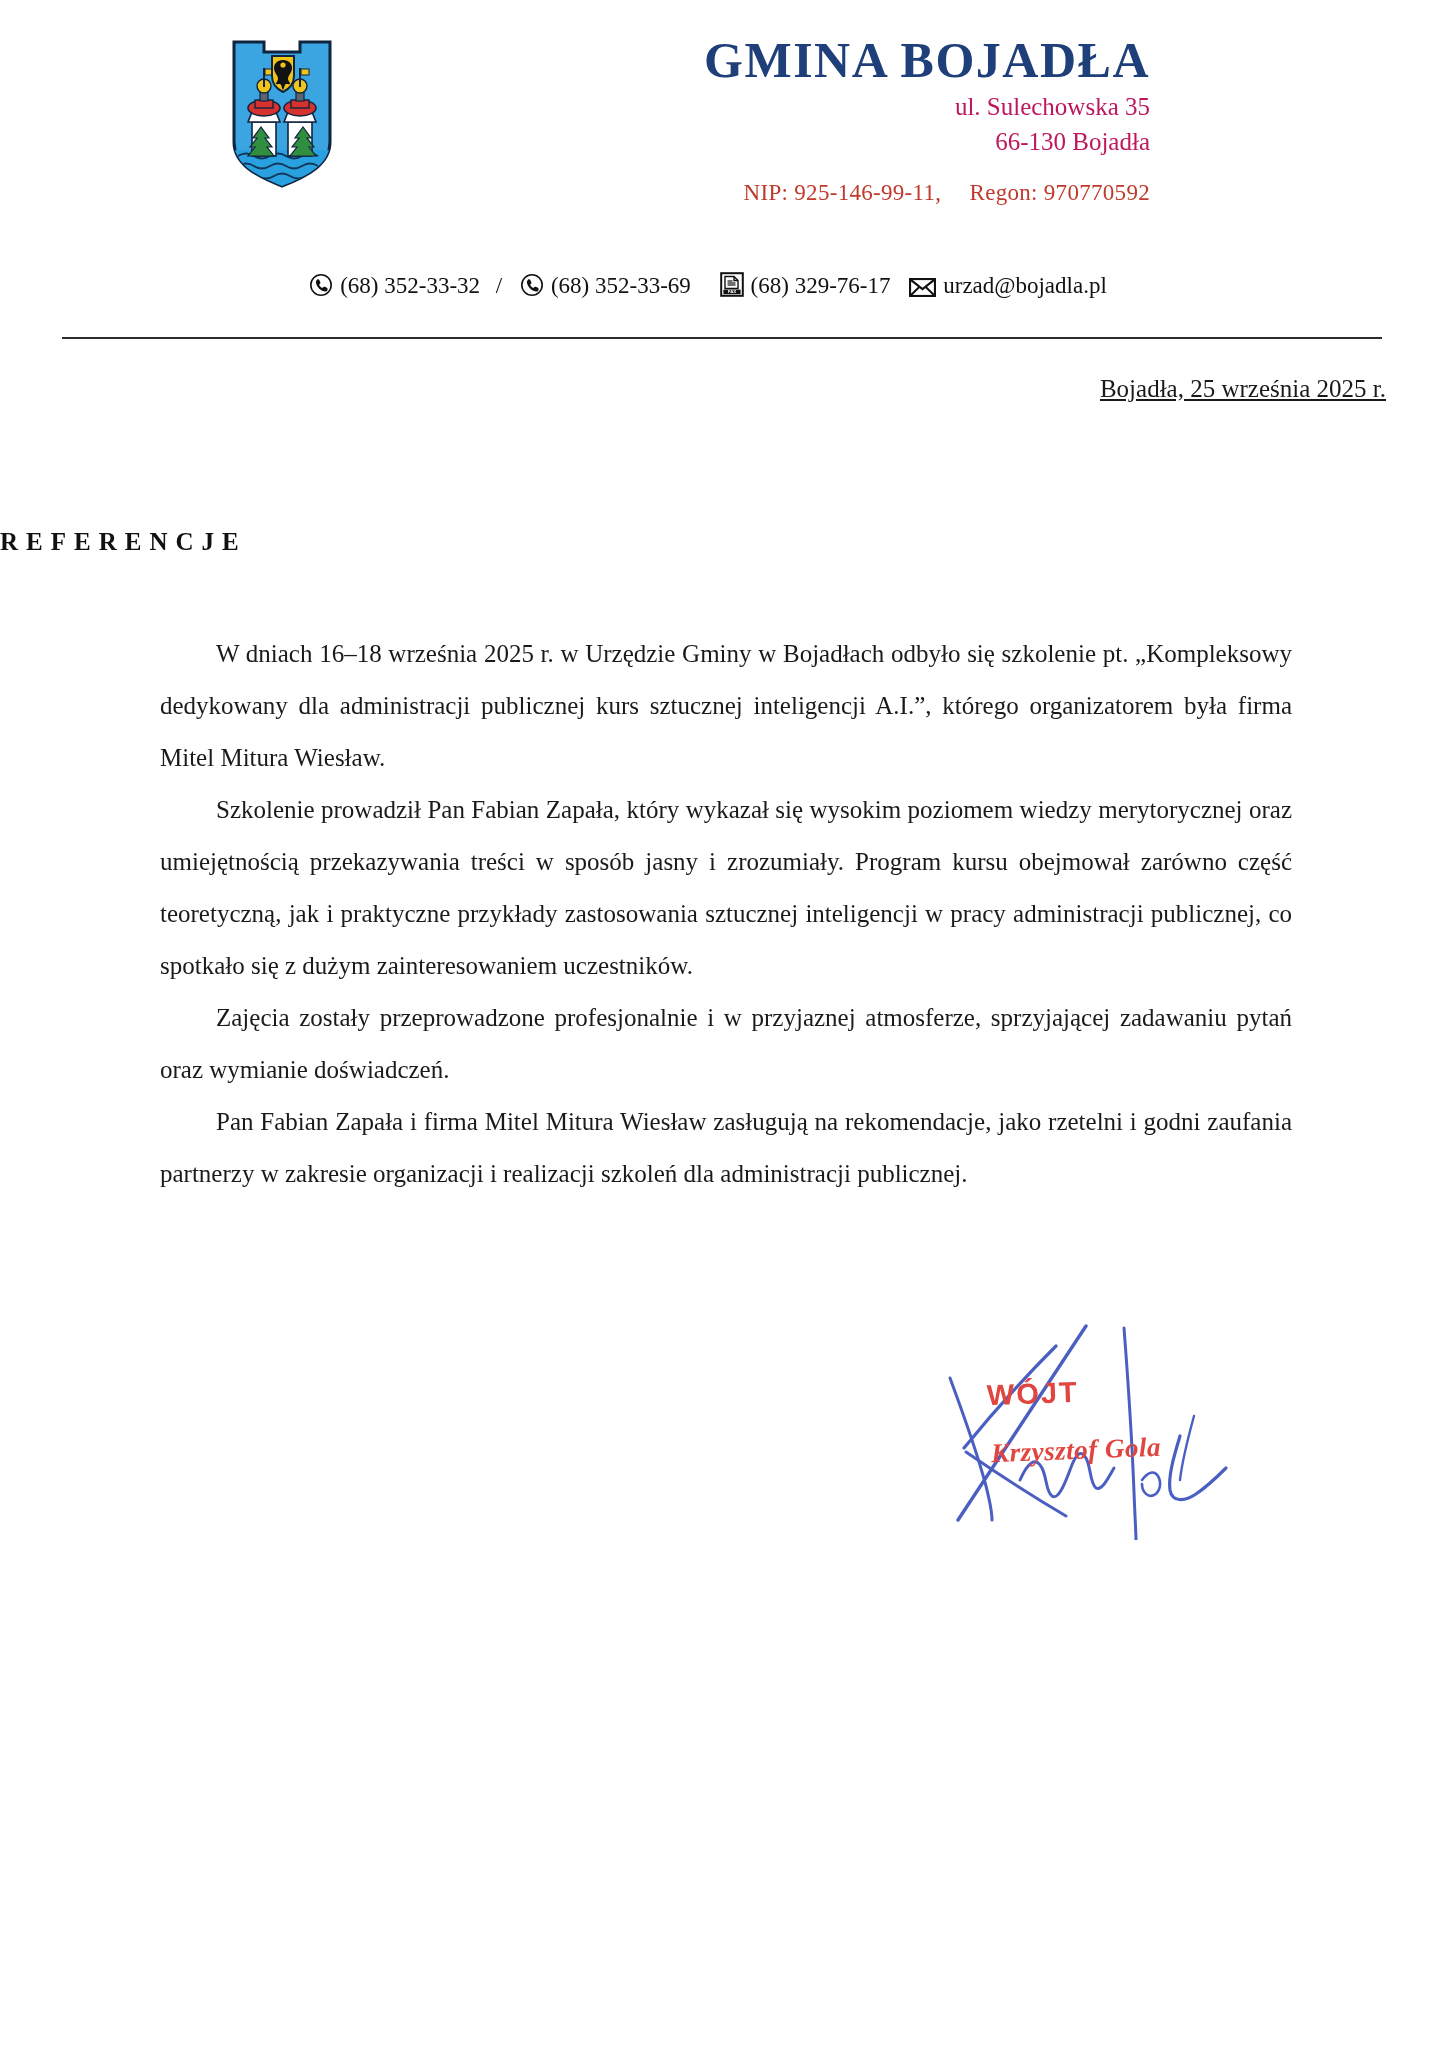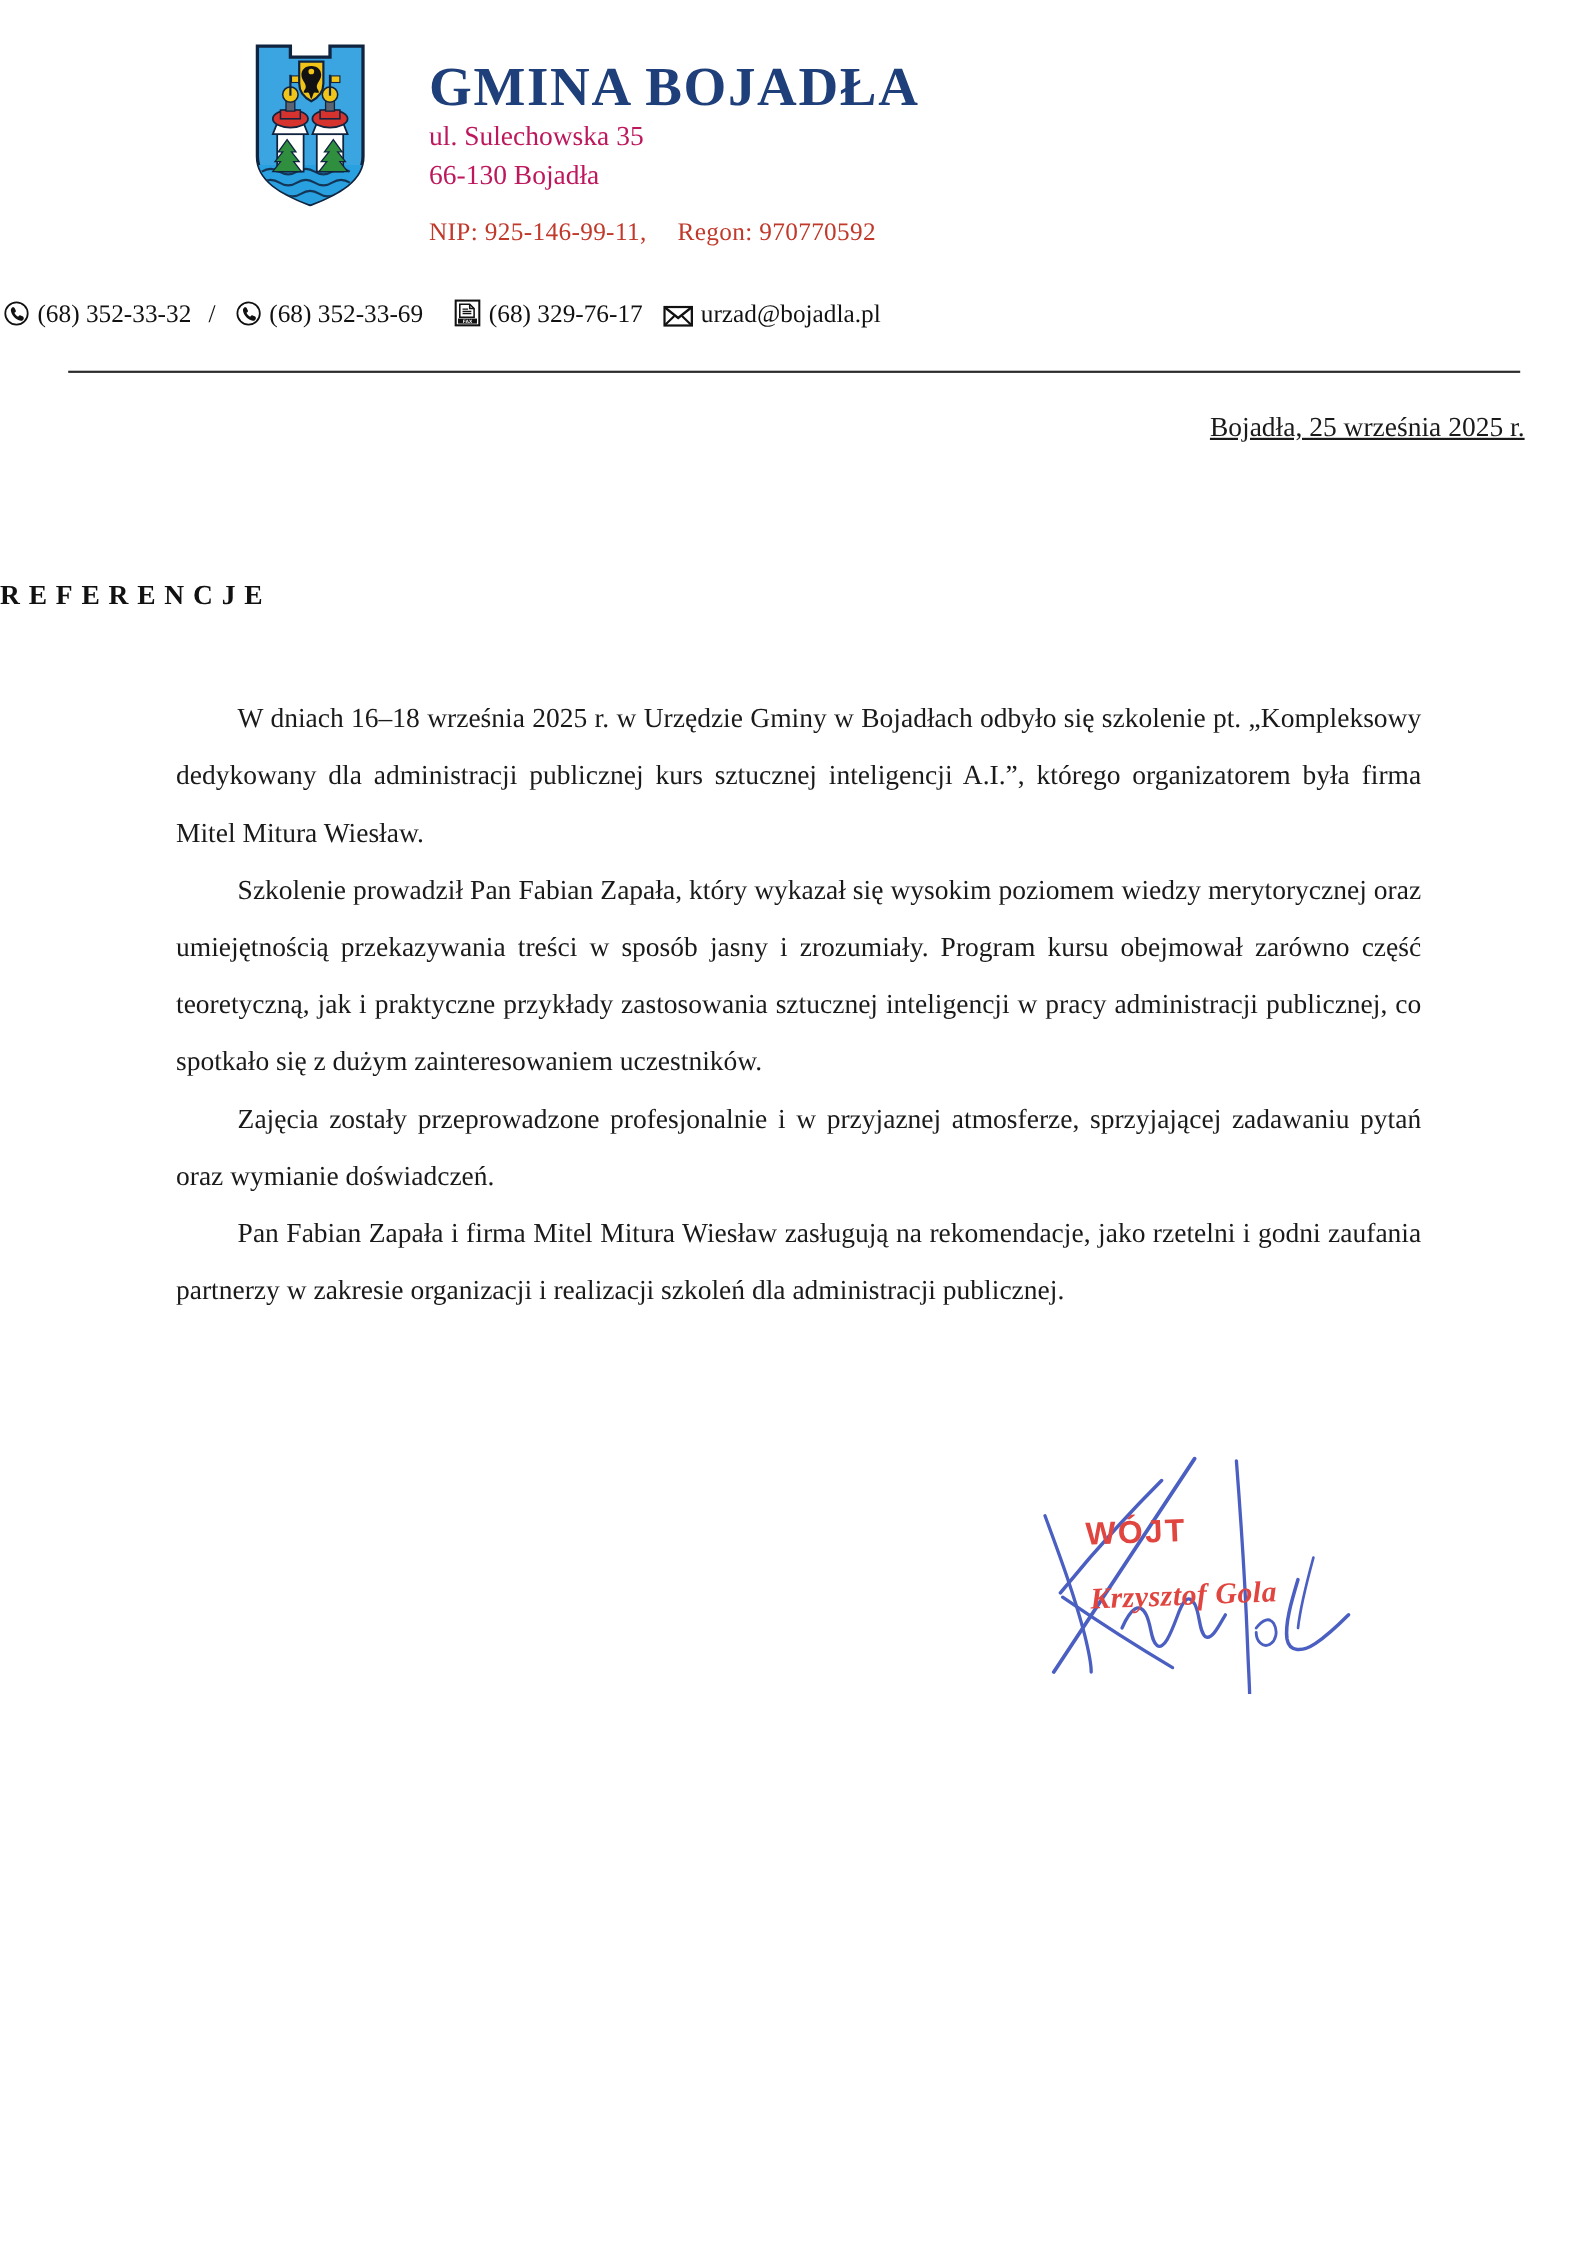--- a/index.html
+++ b/index.html
@@ -35,23 +35,23 @@
     left: 228px;
     top: 38px;
     width: 108px;
     height: 150px;
   }
   .crest svg { display: block; width: 108px; height: 150px; }
 
   .org-block {
     position: absolute;
     left: 390px;
-    top: 50px;
+    top: 32px;
     width: 760px;
-    text-align: left;
+    text-align: right;
   }
   .org-name {
     font-family: "Liberation Serif", "DejaVu Serif", serif;
     font-weight: bold;
     font-size: 50px;
     letter-spacing: 1.5px;
     color: #1f3f7a;
     line-height: 1.12;
     white-space: nowrap;
   }
@@ -67,21 +67,21 @@
     color: #c0392b;
     letter-spacing: 0.3px;
   }
   .org-ids .gap { display: inline-block; width: 16px; }
 
   .contact-row {
     position: absolute;
     left: 0;
     top: 272px;
     width: 1416px;
-    text-align: left;
+    text-align: center;
     font-size: 23px;
     color: #111;
     white-space: nowrap;
   }
   .contact-row .ci {
     display: inline-block;
     vertical-align: -4px;
     margin-right: 7px;
   }
   .contact-row .seg { display: inline-block; margin: 0 3px; }

